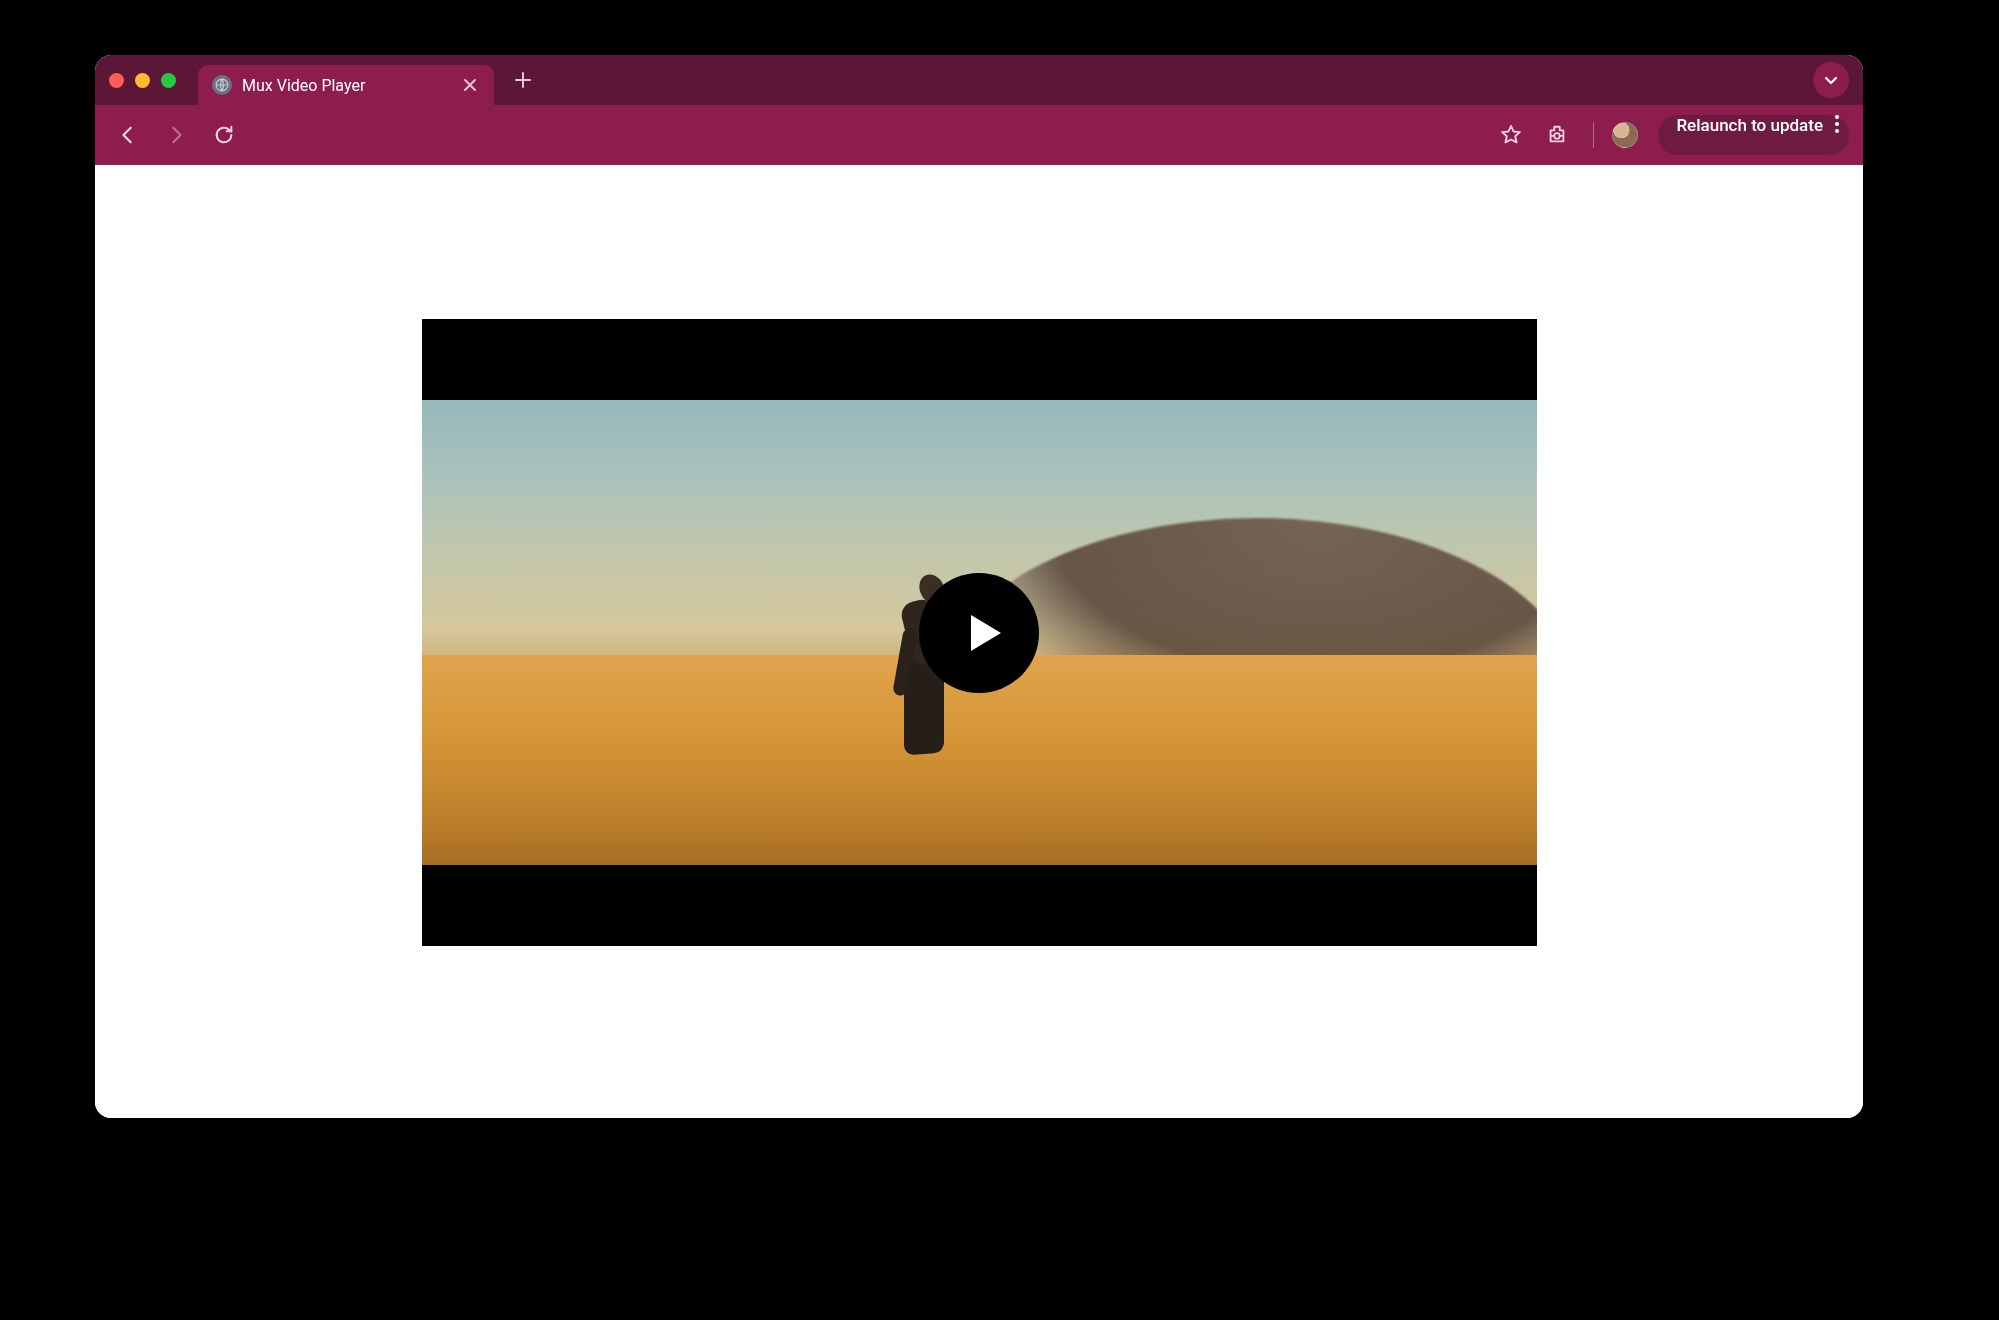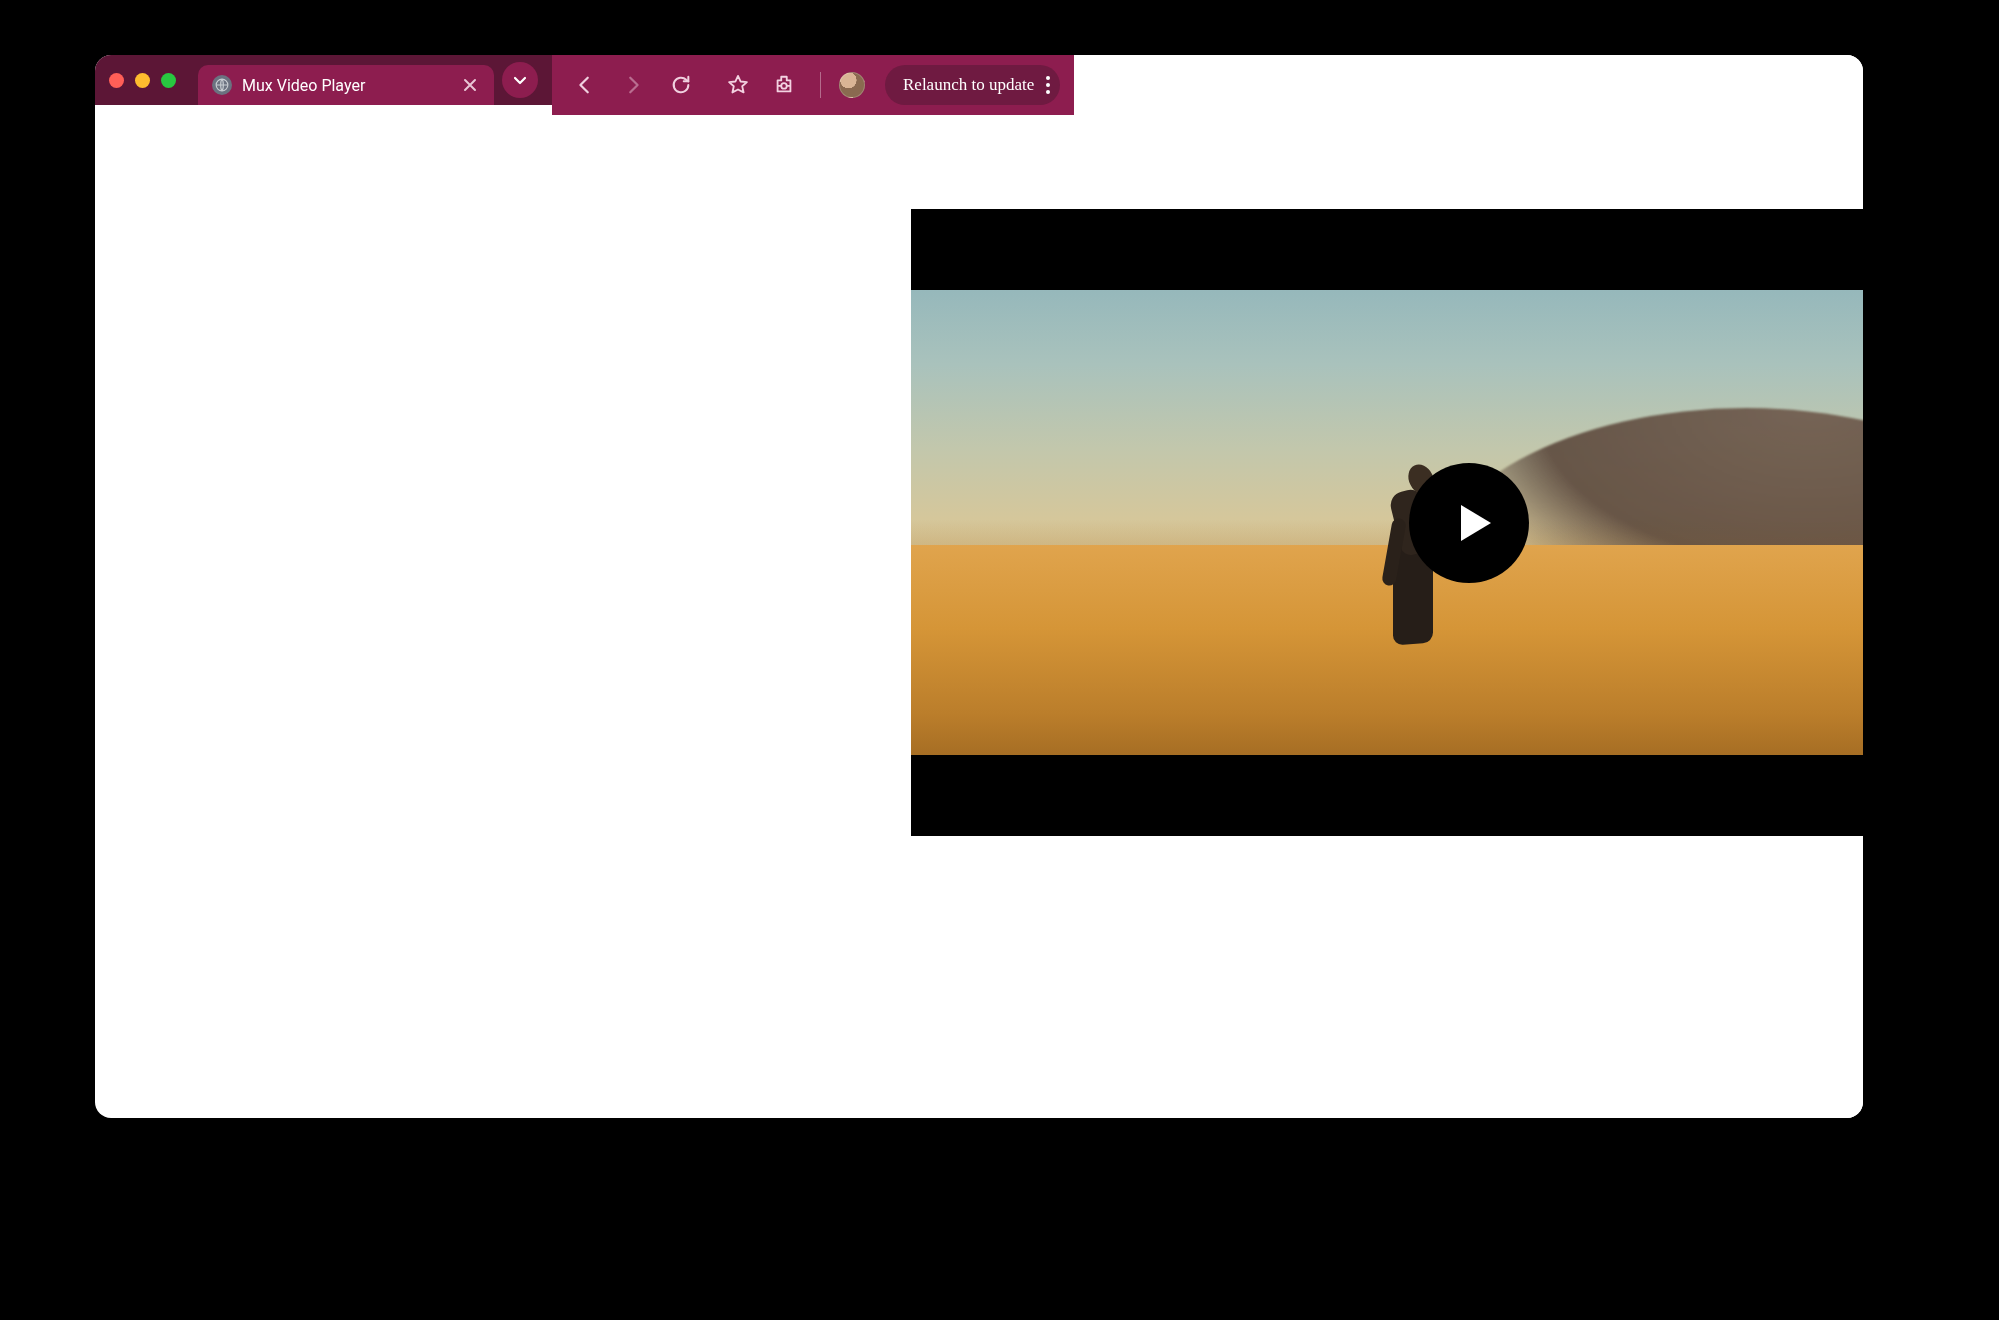--- a/index.html
+++ b/index.html
@@ -12,21 +12,21 @@
     }
     .browser-window{
       position:absolute;
       left:95px; top:55px;
       width:1768px; height:1063px;
       border-radius:16px;
       overflow:hidden;
       box-shadow:0 20px 60px rgba(0,0,0,.6);
       background:#fff;
       display:flex;
-      flex-direction:row;
+      flex-direction:column;
     }
 
     
     .tab-strip{
       height:50px;
       background:#5c1636;
       display:flex;
       align-items:center;
       padding:0 12px;
       position:relative;
@@ -132,25 +132,24 @@
       width:26px;height:26px;border-radius:50%;
       background:radial-gradient(circle at 35% 30%,#d9b595 0 35%,#8a6a50 36% 100%);
       border:1px solid rgba(255,255,255,.2);
       cursor:pointer;
     }
     .relaunch-pill{
       margin-left:10px;
       height:40px;
       background:#6f1a41;
       border-radius:22px;
-      display:flex;align-items:center;
+      display:flex;align-items:flex-start;
       padding:0 10px 0 18px;gap:8px;
       color:#fff;font-size:17px;font-weight:500;
       cursor:pointer;
-      font-family:Liberation Serif, serif;
     }
     .relaunch-pill .dots{
       display:flex;flex-direction:column;gap:3px;margin-left:4px
     }
     .relaunch-pill .dots span{width:4px;height:4px;background:#fff;border-radius:50%}
 
     
     .content{
       flex:1;background:#fff;position:relative;
       display:flex;justify-content:center;

